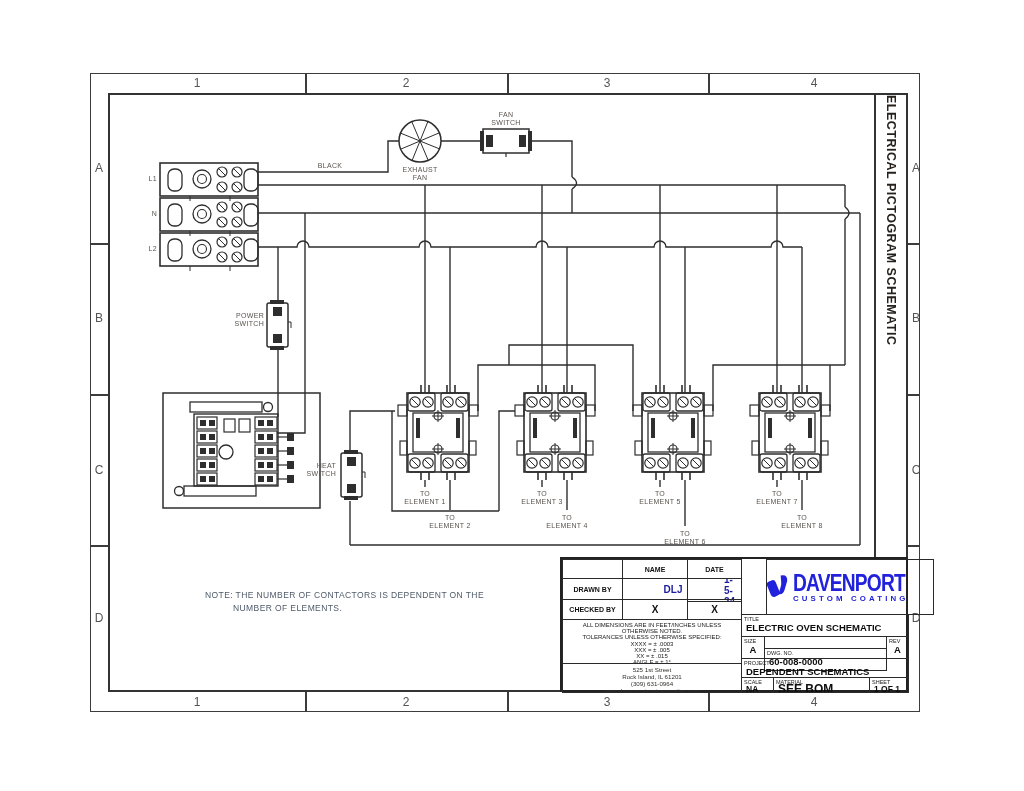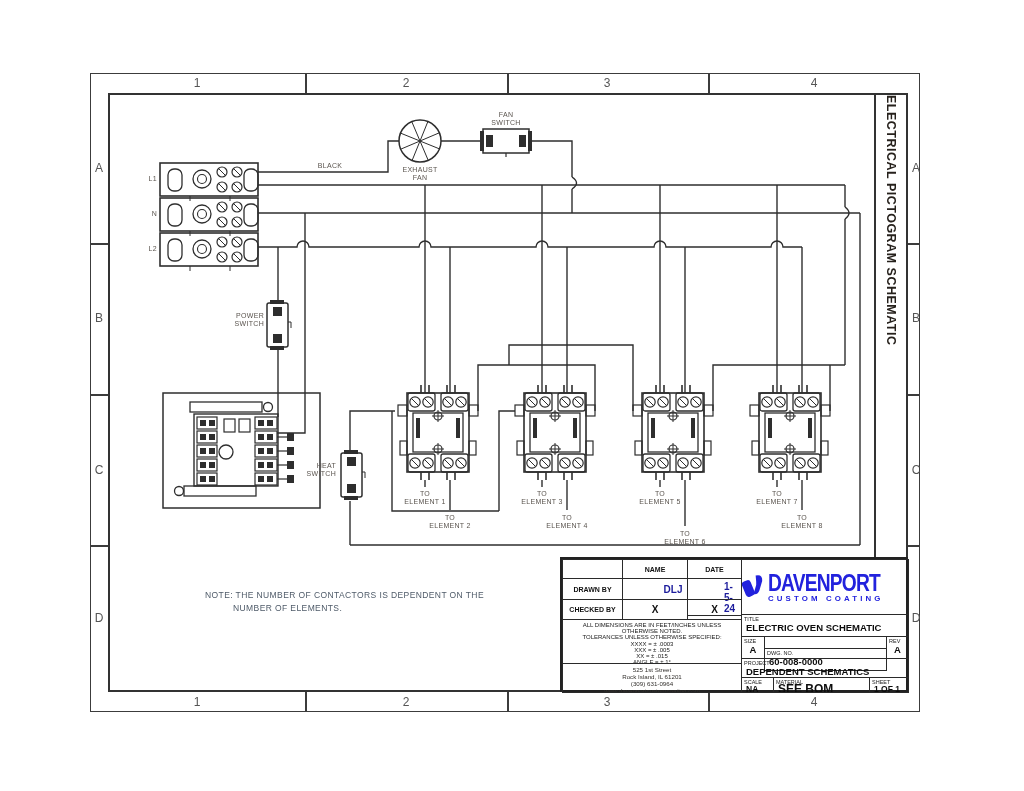--- a/index.html
+++ b/index.html
@@ -24,21 +24,21 @@
   #title-block{left:560px;top:557px;width:348px;height:135px;border:2px solid #222;box-sizing:border-box;}
   .cell{position:absolute;border:1px solid #2a2a2a;box-sizing:border-box;overflow:hidden;}
   .cth{font-size:7px;font-weight:bold;color:#111;display:flex;align-items:center;justify-content:center;}
   .cval{font-size:10px;font-weight:bold;color:#101010;display:flex;align-items:center;justify-content:center;}
   .blue{color:#1c1c9c;padding-left:36px;}
   .mlabel{display:block;font-size:5.5px;color:#222;padding:1px 0 0 2px;line-height:6px;}
   .mval{display:block;font-size:9.5px;font-weight:bold;color:#0d0d0d;padding-left:4px;line-height:11px;}
   .center{text-align:center;padding-left:0;}
   .tol{font-size:6px;line-height:6.2px;color:#1a1a1a;text-align:center;padding-top:2px;}
   .addr{font-size:6.2px;line-height:7px;color:#33302d;text-align:center;padding-top:2px;}
-  #logo-box{display:flex;align-items:center;}
+  #logo-box{display:flex;align-items:center;margin-left:25px;}
   #logo-text-main{font-weight:bold;font-size:24px;color:#2222dd;transform:scaleX(.8);transform-origin:left center;
        line-height:22px;letter-spacing:-1px;font-family:"Liberation Sans",sans-serif;}
   #logo-text-sub{font-weight:bold;font-size:8px;color:#2222dd;letter-spacing:3.2px;line-height:9px;transform:scaleX(.98);transform-origin:left center;}
 </style>
 </head>
 <body>
 
 <div id="canvas">
 
   <div class="abs" id="outer-frame"></div>
@@ -463,21 +463,21 @@
   <div class="abs" id="strip-line"></div>
   <div class="abs" id="side-title">ELECTRICAL PICTOGRAM SCHEMATIC</div>
 
   <div class="abs" id="title-block">
 
     <div class="cell cth" style="left:0;top:0;width:61px;height:20px"></div>
     <div class="cell cth" style="left:60px;top:0;width:66px;height:20px">NAME</div>
     <div class="cell cth" style="left:125px;top:0;width:55px;height:20px">DATE</div>
     <div class="cell cth" style="left:0;top:19px;width:61px;height:22px">DRAWN BY</div>
     <div class="cell cval blue" style="left:60px;top:19px;width:66px;height:22px">DLJ</div>
-    <div class="cell cval blue" style="left:125px;top:19px;width:55px;height:38px">1-5-24</div>
+    <div class="cell cval blue" style="left:125px;top:19px;width:55px;height:24px">1-5-24</div>
     <div class="cell cth" style="left:0;top:40px;width:61px;height:21px">CHECKED BY</div>
     <div class="cell cval" style="left:60px;top:40px;width:66px;height:21px">X</div>
     <div class="cell cval" style="left:125px;top:40px;width:55px;height:21px">X</div>
     <div class="cell tol" style="left:0;top:60px;width:180px;height:45px">
       <span>ALL DIMENSIONS ARE IN FEET/INCHES UNLESS</span><br>
       <span>OTHERWISE NOTED.</span><br>
       <span>TOLERANCES UNLESS OTHERWISE SPECIFIED:</span><br>
       <span>XXXX = ± .0003</span><br>
       <span>XXX = ± .005</span><br>
       <span>XX = ± .015</span><br>

